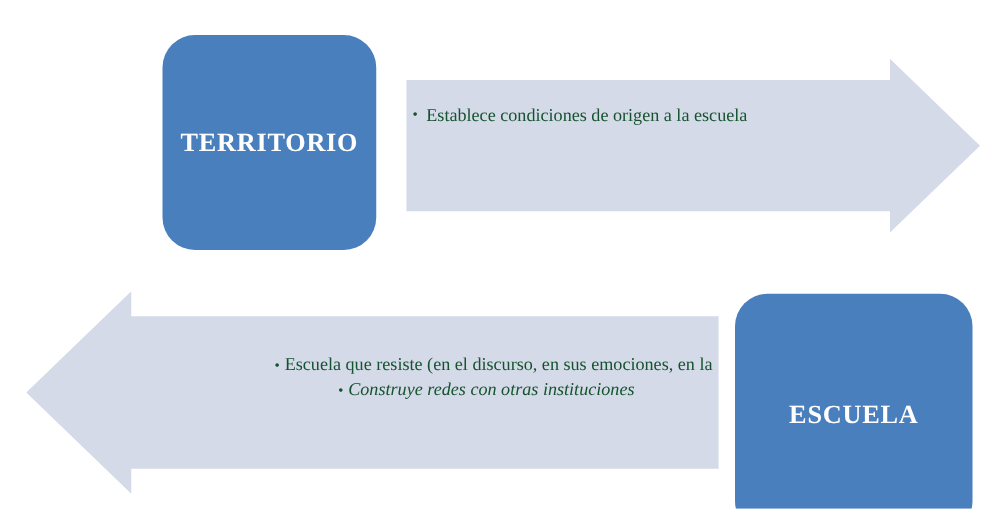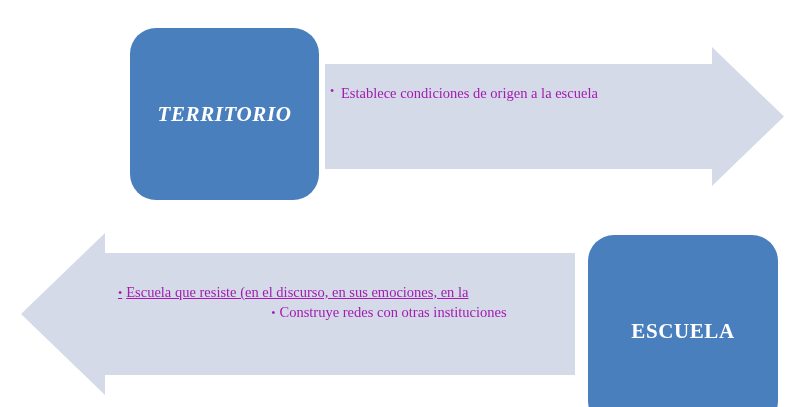--- a/index.html
+++ b/index.html
@@ -30,39 +30,39 @@
   .node-label {
     color: #ffffff;
     font-family: "Liberation Serif", "DejaVu Serif", serif;
     font-weight: bold;
     font-size: 21px;
     letter-spacing: 0.6px;
     text-align: center;
     white-space: nowrap;
   }
 
-  #territorio-box { left: 130px; top: 28px;  width: 189px; height: 172px; font-style: italic; }
+  #territorio-box { left: 130px; top: 28px;  width: 171px; height: 172px; }
   #escuela-box    { left: 588px; top: 235px; width: 190px; height: 192px; }
 
   
   .arrow {
     position: absolute;
   }
   .arrow svg {
     display: block;
     position: absolute;
     left: 0;
     top: 0;
   }
   .arrow-text {
     position: absolute;
     font-family: "Liberation Serif", "DejaVu Serif", serif;
     font-size: 14.5px;
     line-height: 1.33;
-    color: #a21caf;
+    color: #14532d;
   }
   .arrow-text ul {
     list-style: none;
     margin: 0;
     padding: 0;
   }
   .arrow-text li {
     position: relative;
     margin: 0 0 1px 0;
   }
@@ -85,23 +85,23 @@
     font-size: 12px;
   }
 
   
   #arrow-bottom-text {
     left: 118px;
     top: 283px;
     width: 452px;
     text-align: center;
   }
-  #arrow-bottom-text li.line-a { text-align: left; text-decoration: underline; }
+  #arrow-bottom-text li.line-a { text-align: right; }
   #arrow-bottom-text li.line-b { text-align: right; }
-  #arrow-bottom-text li.line-c { text-align: center; padding-left: 90px; }
+  #arrow-bottom-text li.line-c { text-align: center; padding-left: 90px; font-style: italic; }
   #arrow-bottom-text .bullet {
     font-size: 12px;
     padding-right: 4px;
   }
 </style>
 </head>
 <body>
 
 <div id="canvas">
 

